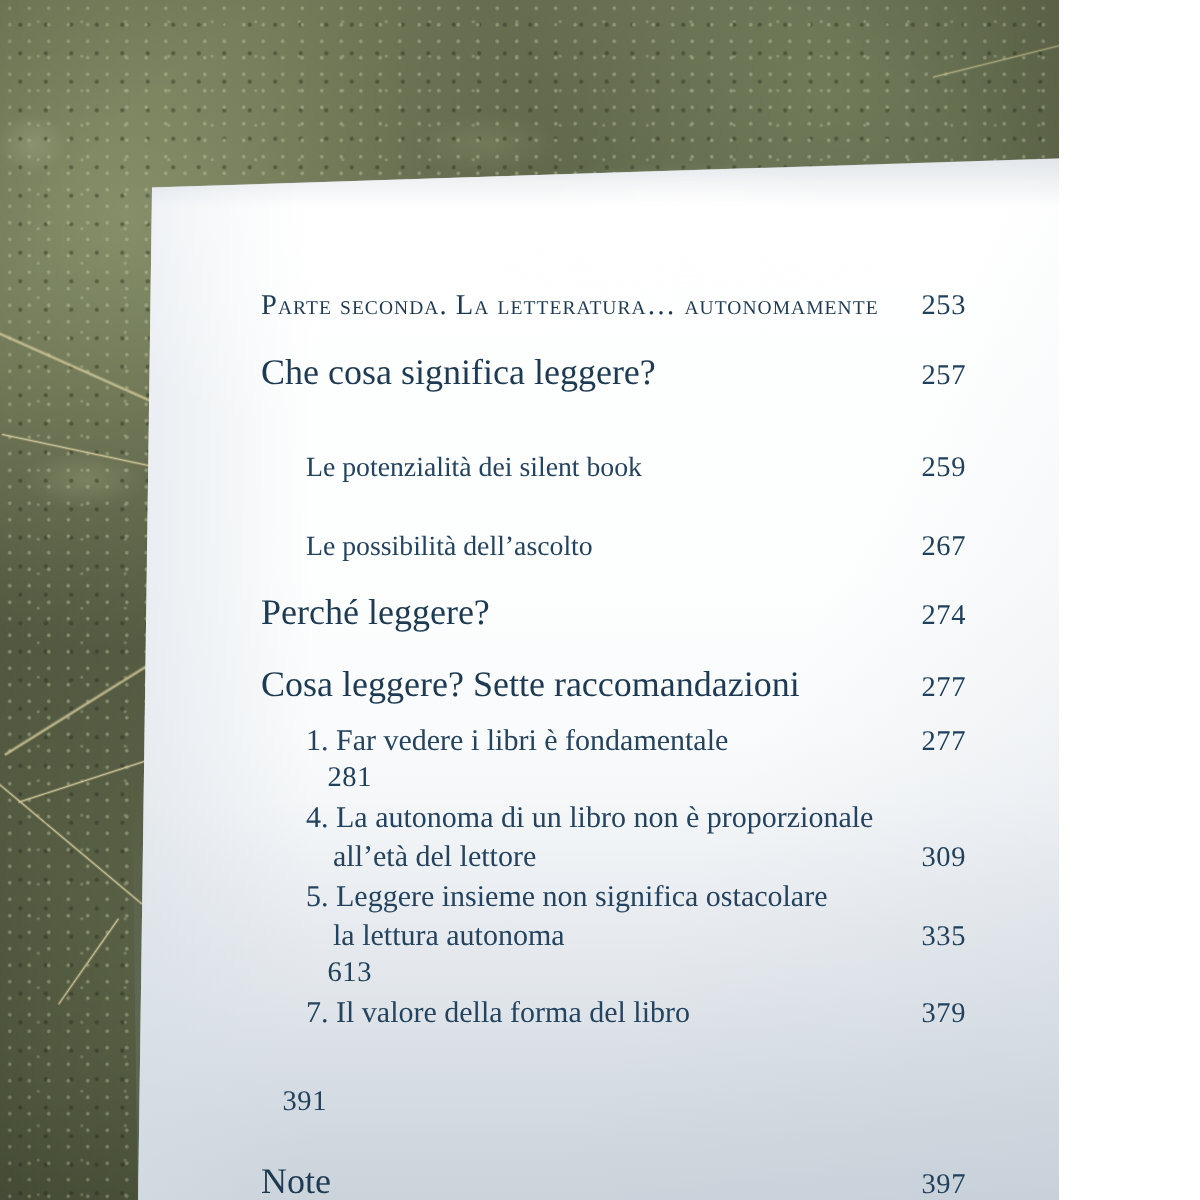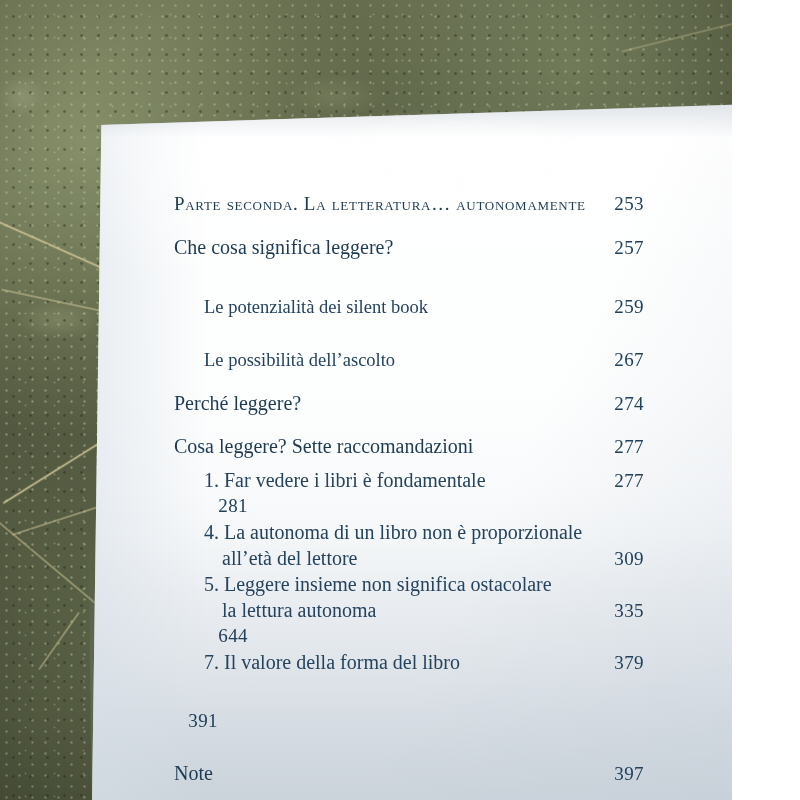--- a/index.html
+++ b/index.html
@@ -12,21 +12,20 @@
     overflow: hidden;
     font-family: "Liberation Serif", serif;
   }
 
   #scene {
     position: relative;
     width: 706px;
     height: 800px;
     overflow: hidden;
     background: #e5e5e5;
-    padding-left: 26px;
   }
 
   
   .bg-base {
     position: absolute;
     inset: 0;
     background:
       radial-gradient(circle at 12% 18%, rgba(140,150,110,0.85) 0%, rgba(90,98,72,0.0) 32%),
       radial-gradient(circle at 78% 8%, rgba(120,132,96,0.75) 0%, rgba(80,88,64,0.0) 30%),
       radial-gradient(circle at 30% 72%, rgba(96,104,76,0.85) 0%, rgba(60,66,48,0.0) 40%),
@@ -173,21 +172,21 @@
   }
   .row.cont .page { visibility: hidden; }
 
   .part-head {
     font-variant: small-caps;
     font-size: 19px;
     letter-spacing: 0.7px;
     color: #1d3a52;
   }
   .lvl1 .label {
-    font-size: 20px;
+    font-size: 24px;
     color: #1d3a52;
   }
   .lvl2 {
     padding-left: 30px;
     margin-top: 28px;
   }
   .lvl2 .label {
     font-size: 18.5px;
     color: #24435f;
   }
@@ -327,21 +326,21 @@
       <div class="row lvl2n cont">
         <div class="label"><span class="num">5.</span> <span>Leggere insieme non significa ostacolare</span></div>
         <div class="page"></div>
       </div>
       <div class="row lvl2n wrap-indent">
         <div class="label">la lettura autonoma</div>
         <div class="page">335</div>
       </div>
 
       <div class="row lvl2n">
-        <div class="page">644</div>
+        <div class="page">613</div>
       </div>
 
       <div class="row lvl2n">
         <div class="label"><span class="num">7.</span> <span>Il valore della forma del libro</span></div>
         <div class="page">379</div>
       </div>
 
       <div class="gap-xl"></div>
 
       <div class="row lvl1">

